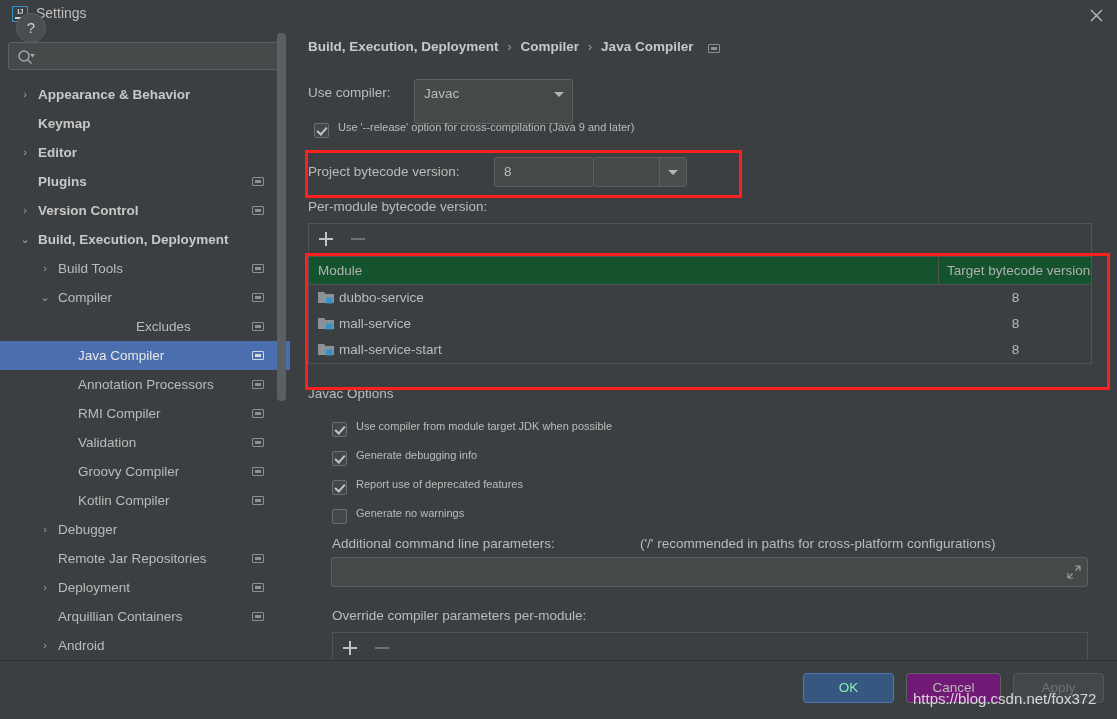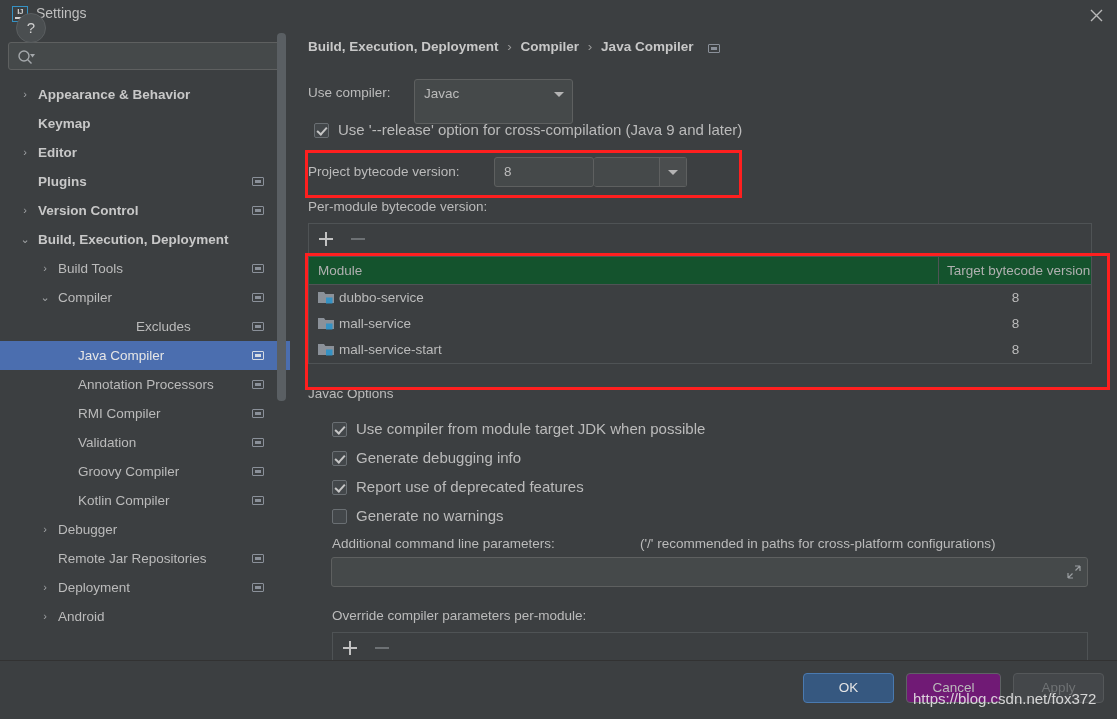--- a/index.html
+++ b/index.html
@@ -251,21 +251,21 @@
     position: absolute;
     left: 4px; top: 1px;
     width: 4px; height: 8px;
     border: solid #c6c6c6;
     border-width: 0 2px 2px 0;
     transform: rotate(42deg);
   }
   .cbrow .cblabel {
     position: absolute;
     left: 24px; top: -2px;
-    font-size: 15px;
+    font-size: 11px;
     color: #bbbbbb;
   }
 
   
   .minitoolbar {
     position: absolute;
     background: #3c3f41;
     border: 1px solid #4f5355;
     box-sizing: border-box;
   }
@@ -410,21 +410,21 @@
     text-align: center;
     line-height: 28px;
     font-size: 13.5px;
     cursor: pointer;
     z-index: 5;
   }
   #btn-ok {
     left: 803px; width: 91px;
     background: #365880;
     border: 1px solid #4a7ab0;
-    color: #e5e5e5;
+    color: #86efac;
   }
   #btn-cancel {
     left: 906px; width: 95px;
     background: #701a75;
     border: 1px solid #5e6264;
     color: #bbbbbb;
   }
   #btn-apply {
     left: 1013px; width: 91px;
     background: #44474a;
@@ -539,20 +539,24 @@
         <span class="arrow" style="left: 38px;">›</span>
         <span class="tlabel" style="left: 58px;">Debugger</span>
       </div>
       <div class="tree-row">
         <span class="tlabel" style="left: 58px;">Remote Jar Repositories</span>
         <span class="badge"></span>
       </div>
       <div class="tree-row">
         <span class="arrow" style="left: 38px;">›</span>
         <span class="tlabel" style="left: 58px;">Deployment</span>
+        <span class="badge"></span>
+      </div>
+      <div class="tree-row">
+        <span class="tlabel" style="left: 58px;">Arquillian Containers</span>
         <span class="badge"></span>
       </div>
       <div class="tree-row">
         <span class="arrow" style="left: 38px;">›</span>
         <span class="tlabel" style="left: 58px;">Android</span>
       </div>
     </div>
   <div id="tree-scrollbar"></div>
 </div>
 

